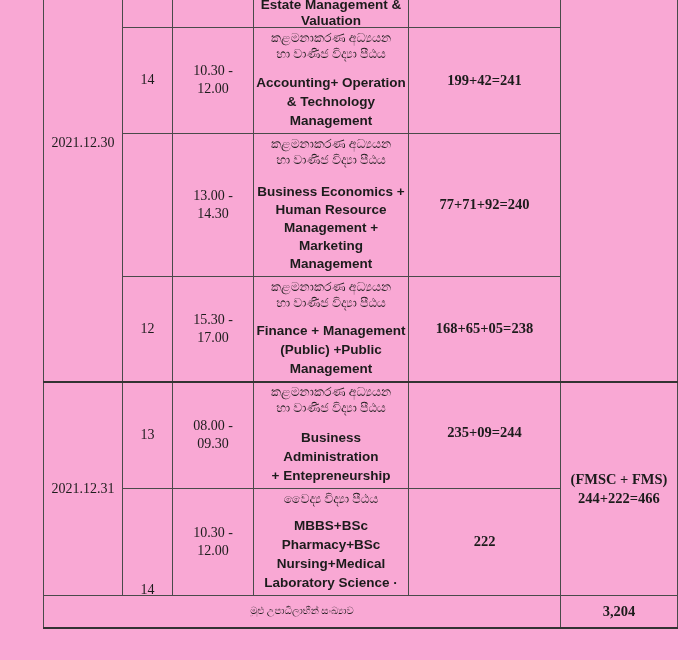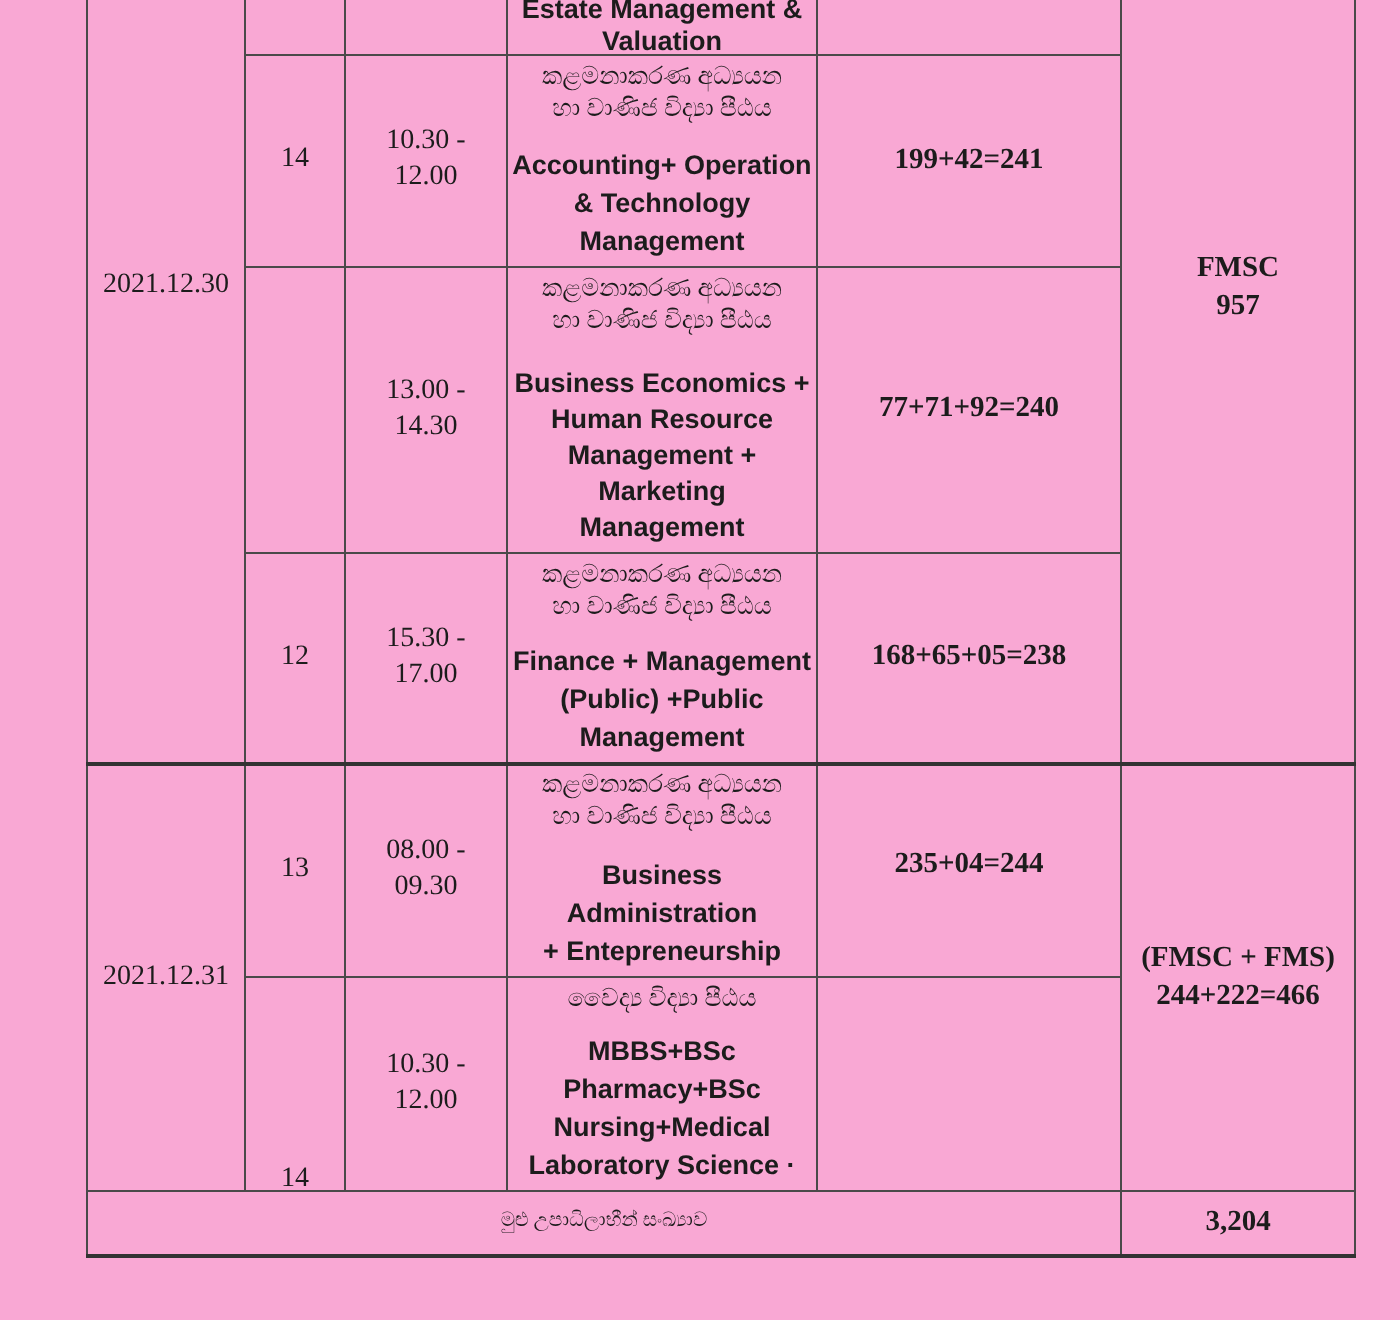--- a/index.html
+++ b/index.html
@@ -51,21 +51,20 @@
   <div class="hline heavy" style="top:381px; left:43px; width:635px;"></div>
   <div class="hline" style="top:488px; left:122px; width:439px;"></div>
   <div class="hline" style="top:595px; left:43px; width:635px;"></div>
   <div class="hline heavy" style="top:627px; left:43px; width:635px;"></div>
 
   <div class="subject" style="position:absolute; left:254px; top:-3px; width:154px; line-height:16px;">Estate Management &amp;<br>Valuation</div>
 
   <div class="cell serif" style="left:44px; top:134px; width:78px; height:18px;">2021.12.30</div>
   <div class="cell serif" style="left:44px; top:480px; width:78px; height:18px;">2021.12.31</div>
 
-  <div class="cell numbold" style="left:561px; top:124px; width:116px; height:40px;">FMSC<br>957</div>
   <div class="cell numbold" style="left:561px; top:469px; width:116px; height:40px;">(FMSC + FMS)<br>244+222=466</div>
 
   <div class="cell serif col-session" style="top:27px; height:106px;">14</div>
   <div class="cell serif col-time" style="top:27px; height:106px;">10.30 -<br>12.00</div>
   <div class="subcell" style="top:27px; height:106px;">
     <div class="sinhala">කළමනාකරණ අධ්‍යයන<br>හා වාණිජ විද්‍යා පීඨය</div>
     <div class="subject">Accounting+ Operation<br>&amp; Technology<br>Management</div>
   </div>
   <div class="cell numbold col-count" style="top:27px; height:106px;">199+42=241</div>
 
@@ -83,25 +82,26 @@
     <div class="subject">Finance + Management<br>(Public) +Public<br>Management</div>
   </div>
   <div class="cell numbold col-count" style="top:276px; height:105px;">168+65+05=238</div>
 
   <div class="cell serif col-session" style="top:381px; height:107px;">13</div>
   <div class="cell serif col-time" style="top:381px; height:107px;">08.00 -<br>09.30</div>
   <div class="subcell" style="top:381px; height:107px;">
     <div class="sinhala">කළමනාකරණ අධ්‍යයන<br>හා වාණිජ විද්‍යා පීඨය</div>
     <div class="subject">Business<br>Administration<br>+ Entepreneurship</div>
   </div>
-  <div class="cell numbold col-count" style="top:381px; height:107px; justify-content:flex-start; padding-top:42px; box-sizing:border-box;">235+04=244</div>
+  <div class="cell numbold col-count" style="top:381px; height:107px; justify-content:flex-start; padding-top:42px; box-sizing:border-box;">235+09=244</div>
 
   <div class="cell serif col-session" style="top:488px; height:107px;margin-top:48px;">14</div>
   <div class="cell serif col-time" style="top:488px; height:107px;">10.30 -<br>12.00</div>
   <div class="subcell" style="top:488px; height:107px;">
     <div class="sinhala">වෛද්‍ය විද්‍යා පීඨය</div>
     <div class="subject">MBBS+BSc<br>Pharmacy+BSc<br>Nursing+Medical<br>Laboratory Science ·</div>
   </div>
+  <div class="cell numbold col-count" style="top:488px; height:107px;">222</div>
 
   <div class="cell sinhala" style="left:44px; top:595px; width:516px; height:32px; font-size:10px;">මුළු උපාධිලාභීන් සංඛ්‍යාව</div>
   <div class="cell numbold" style="left:561px; top:595px; width:116px; height:32px;">3,204</div>
 
 </div>
 
 </body></html>

